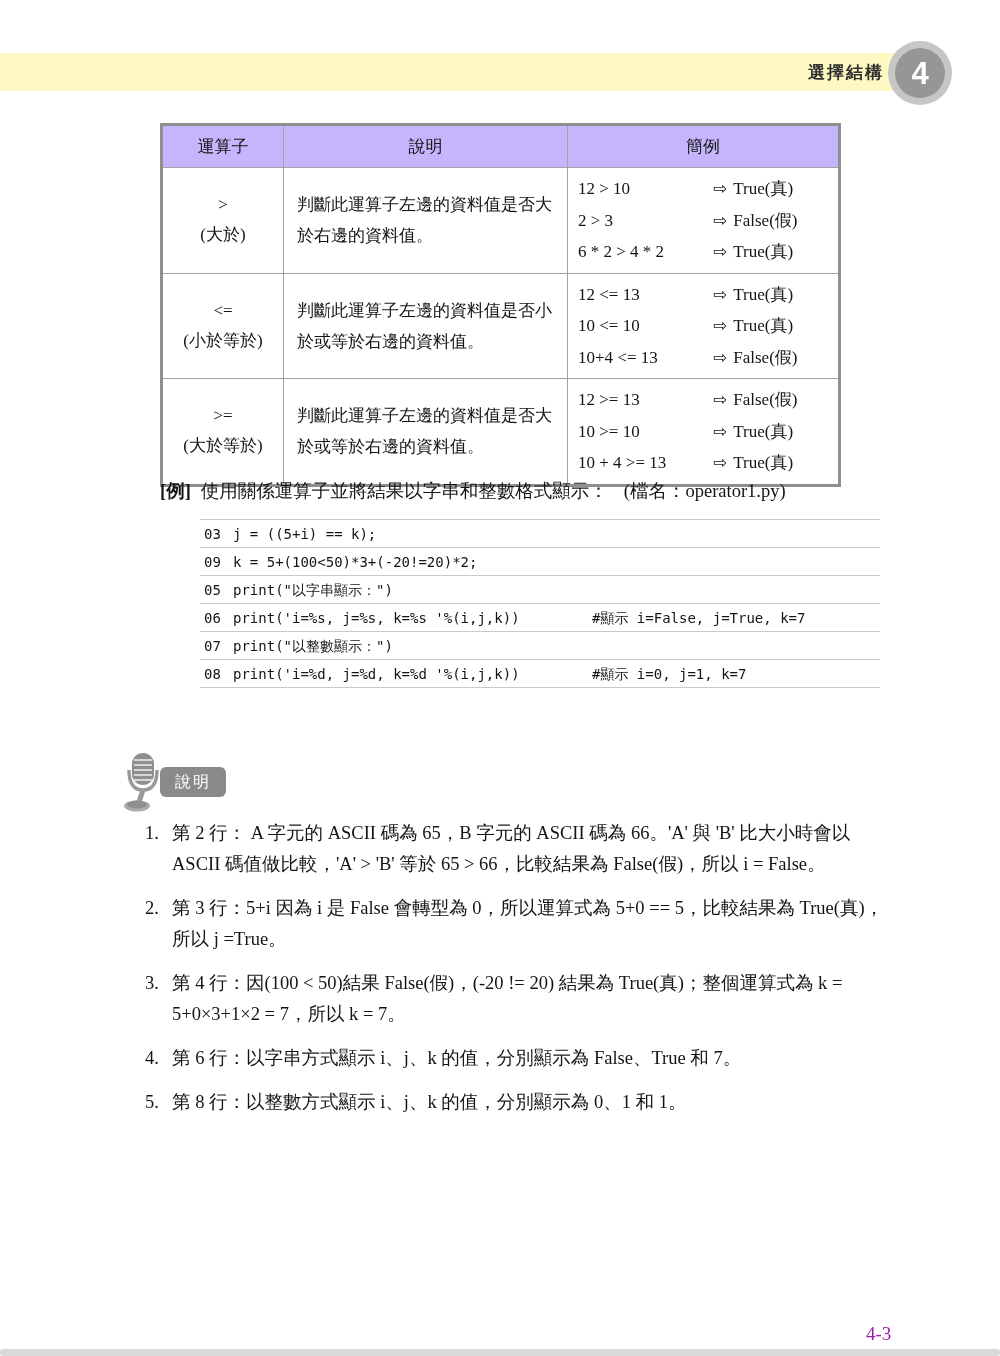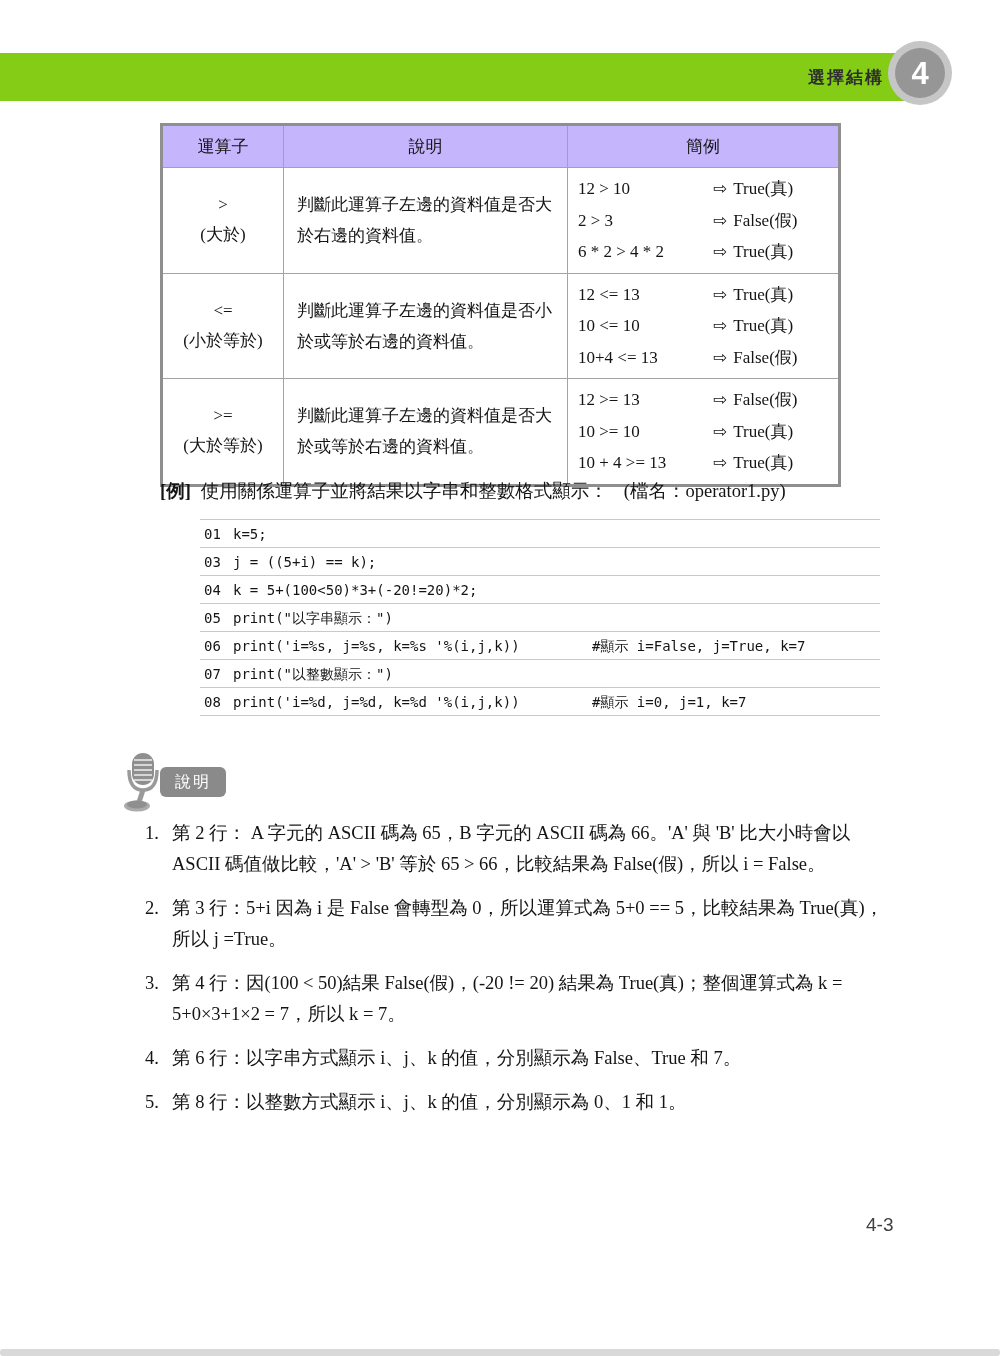--- a/index.html
+++ b/index.html
@@ -4,22 +4,22 @@
 <style>
   * { margin:0; padding:0; box-sizing:border-box; }
   html,body { background:#ffffff; }
   .page {
     position:relative; width:1000px; height:1356px; background:#ffffff;
     font-family:"Liberation Serif", serif; color:#141414; overflow:hidden;
   }
 
   
   .header-bar {
-    position:absolute; top:53px; left:0; width:936px; height:48px;
-    background:#84cc16; display:flex; align-items:center; justify-content:flex-end;
+    position:absolute; top:53px; left:0; width:936px; height:38px;
+    background:#fef9c3; display:flex; align-items:center; justify-content:flex-end;
     padding-right:52px;
   }
   .chapter-title {
     font-family:"Liberation Sans", sans-serif; font-weight:bold;
     font-size:17px; color:#2e2e2e; letter-spacing:2px;
   }
   .chapter-circle {
     position:absolute; top:41px; left:888px; width:64px; height:64px;
     border-radius:50%; background:#c6c6c6;
     display:flex; align-items:center; justify-content:center;
@@ -84,22 +84,22 @@
   .mic-icon { position:absolute; left:0; top:0; z-index:2; }
 
   
   .expl-list { position:absolute; top:818px; left:145px; width:742px; font-size:18.5px; }
   .expl-item { display:flex; margin-bottom:13px; line-height:31px; }
   .expl-num { width:27px; flex:none; }
   .expl-text { flex:1; }
 
   
   .page-num {
-    position:absolute; top:1214px; left:866px;
-    font-family:Liberation Sans, sans-serif; font-size:19px; color:#404040;
+    position:absolute; top:1323px; left:866px;
+    font-family:Liberation Serif, serif; font-size:19px; color:#a21caf;
   }
   .bottom-strip {
     position:absolute; bottom:0; left:0; width:100%; height:7px;
     background:#d9d9d9; border-radius:3px;
   }
 </style>
 </head>
 <body>
 
 <div class="page">
@@ -189,23 +189,22 @@
             <span><span class="arrow">⇨</span><span>True(真)</span></span>
           </div>
         </td>
       </tr>
     </tbody>
   </table>
 
   <div class="example-head"><span class="example-label">[例]</span><span>使用關係運算子並將結果以字串和整數格式顯示：</span><span class="example-file">(檔名：operator1.py)</span></div>
 
   <div class="code-block">
-    <div class="code-line"><span class="lineno">01</span><span>k=5;</span><span class="comment"></span></div>
     <div class="code-line"><span class="lineno">03</span><span>j = ((5+i) == k);</span><span class="comment"></span></div>
-    <div class="code-line"><span class="lineno">04</span><span>k = 5+(100&lt;50)*3+(-20!=20)*2;</span><span class="comment"></span></div>
+    <div class="code-line"><span class="lineno">09</span><span>k = 5+(100&lt;50)*3+(-20!=20)*2;</span><span class="comment"></span></div>
     <div class="code-line"><span class="lineno">05</span><span>print("以字串顯示：")</span><span class="comment"></span></div>
     <div class="code-line"><span class="lineno">06</span><span>print('i=%s, j=%s, k=%s '%(i,j,k))</span><span class="comment">#顯示 i=False, j=True, k=7</span></div>
     <div class="code-line"><span class="lineno">07</span><span>print("以整數顯示：")</span><span class="comment"></span></div>
     <div class="code-line"><span class="lineno">08</span><span>print('i=%d, j=%d, k=%d '%(i,j,k))</span><span class="comment">#顯示 i=0, j=1, k=7</span></div>
   </div>
 
   <div class="note-row">
     <span class="mic-icon">
       <svg width="48" height="62" viewBox="0 0 48 62">
         <rect x="14" y="1" width="22" height="32" rx="11" fill="#8f8f8f"></rect>

